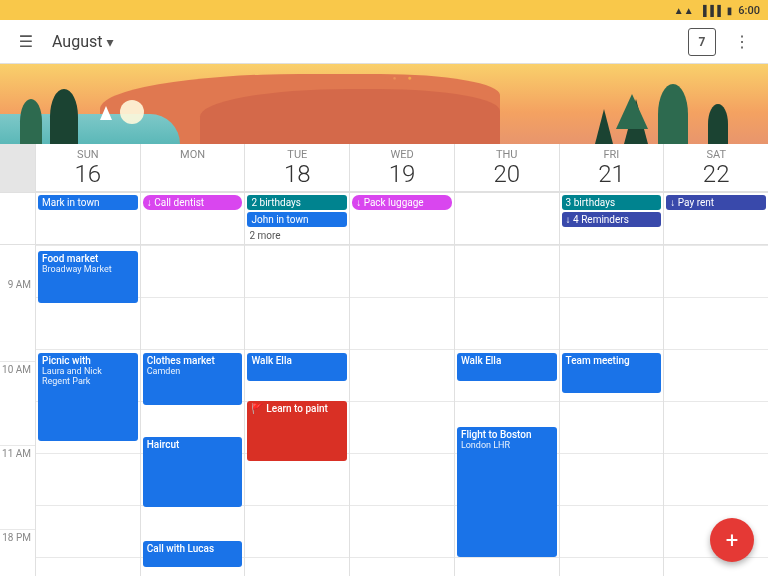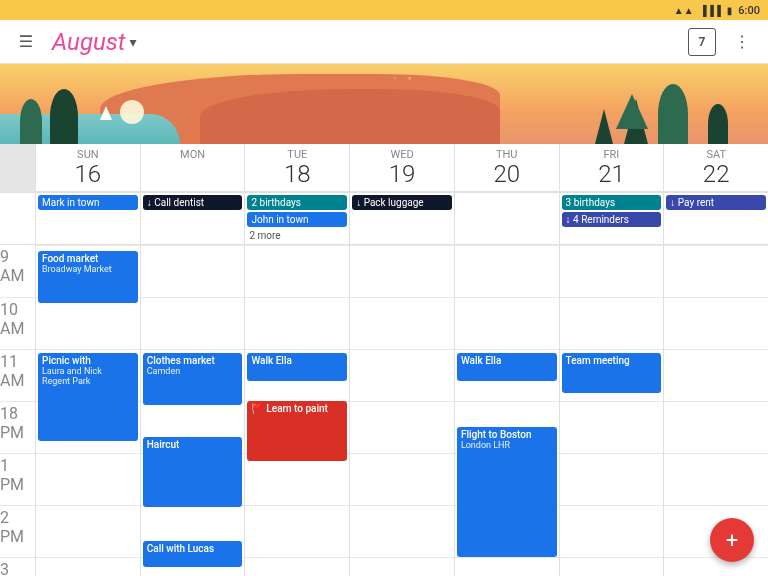--- a/index.html
+++ b/index.html
@@ -157,23 +157,24 @@
       cursor: pointer;
     }
     .more-link { font-size: 10px; color: #555; padding: 1px 2px; cursor: pointer; }
     .time-slot-label {
       height: 52px;
       display: flex;
       align-items: flex-start;
       justify-content: flex-end;
       padding-right: 4px;
       color: #888;
-      font-size: 16px;
+      font-size: 10px;
       padding-top: 2px;
       border-top: 1px solid #e8e8e8;
+      margin-top: 32px;
     }
     .day-col {
       flex: 1;
       border-right: 1px solid #e0e0e0;
       position: relative;
     }
     .day-col:last-child { border-right: none; }
 
     
     .hour-line {
@@ -207,41 +208,41 @@
       display: flex; align-items: center; justify-content: center;
       color: #fff;
       font-size: 22px;
       cursor: pointer;
       box-shadow: 0 3px 6px rgba(0,0,0,0.3);
       z-index: 100;
     }
 
     
     .c-blue { background: #1a73e8; }
-    .c-green { background: #0f172a; }
+    .c-green { background: #d946ef; border-radius: 7px; }
     .c-teal { background: #00838f; }
     .c-red { background: #d93025; }
     .c-indigo { background: #3949ab; }
   </style>
 </head>
 <body>
 
 <div style="position:relative; width:768px; height:576px;">
 
   <div id="status-bar">
     <span class="status-icon">▲▲</span>
     <span class="status-icon">▐▐▐</span>
     <span class="status-icon">▮</span>
     <span class="status-time">6:00</span>
   </div>
 
   <div id="app-bar">
     <div class="icon-btn">☰</div>
     <div class="app-bar-title">
-      <span style="font-weight:400;font-size:24px;color:#ec4899;font-style:italic;">August</span>
+      <span style="font-weight:400;font-size:16px;color:#404040;">August</span>
       <span style="font-size:14px;color:#555;cursor:pointer;">▾</span>
     </div>
     <div class="app-bar-icons">
       <div class="icon-btn" style="border:1.5px solid #555; border-radius:3px; font-size:12px; font-weight:bold;">7</div>
       <div class="icon-btn">⋮</div>
     </div>
   </div>
 
   <div id="hero">
     <div class="hero-sky"></div>

